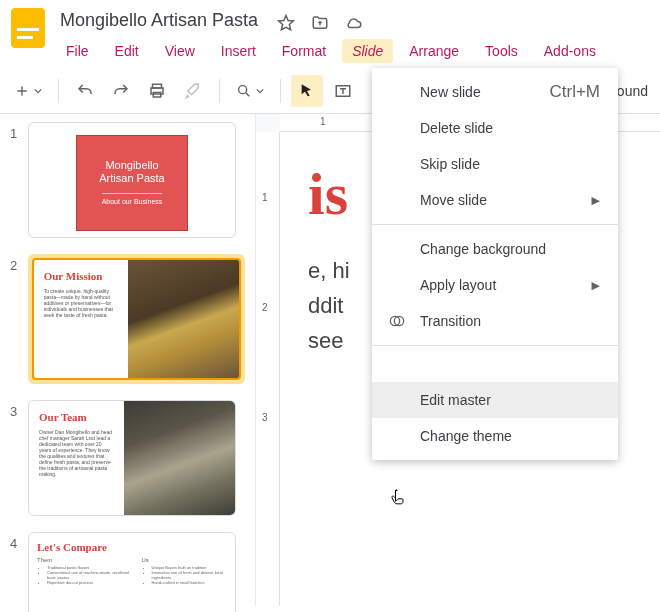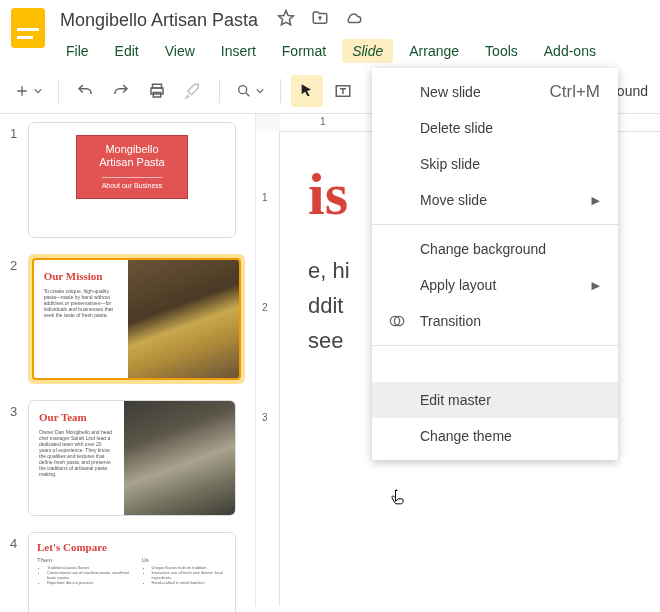--- a/index.html
+++ b/index.html
@@ -5,47 +5,47 @@
   * { box-sizing: border-box; margin: 0; padding: 0; font-family: Arial, Helvetica, sans-serif; }
   body { width: 660px; height: 612px; overflow: hidden; background: #fff; color: #3c4043; }
 
   
   .header { display: flex; align-items: flex-start; padding: 8px 8px 0 8px; }
   .logo { width: 40px; height: 40px; display:flex; align-items:center; justify-content:center; margin-right: 8px; }
   .logo-sq { width: 34px; height: 40px; background: #fdbd00; border-radius: 4px; position: relative; }
   .logo-sq::after { content:""; position:absolute; left:6px; right:6px; top:20px; height:3px; background:#fff; }
   .logo-sq::before { content:""; position:absolute; left:6px; right:12px; top:28px; height:3px; background:#fff; }
   .title-block { display:flex; flex-direction:column; }
-  .titlerow { display:flex; align-items:flex-start; gap:14px; }
+  .titlerow { display:flex; align-items:flex-end; gap:14px; }
   .doc-title { font-size: 18px; color:#3c4043; padding: 2px 4px; }
   .icon-btn { width:20px; height:20px; display:flex; align-items:center; justify-content:center; color:#5f6368; }
   .icon-btn svg { width:18px; height:18px; }
   .menubar { display:flex; gap:6px; padding-top:6px; }
-  .menu-item { font-size: 14px; color:#14532d; padding:4px 10px; border-radius:3px; cursor:pointer; }
+  .menu-item { font-size: 14px; color:#be185d; padding:4px 10px; border-radius:3px; cursor:pointer; }
   .menu-item.active { background:#feefc3;font-style:italic; }
 
   
   .toolbar { display:flex; align-items:center; gap:4px; padding:6px 8px; border-bottom:1px solid #e0e0e0; margin-top:6px; }
   .tool { width:32px; height:32px; display:flex; align-items:center; justify-content:center; border-radius:3px; color:#5f6368; }
   .tool.sel { background:#feefc3; color:#202124; }
   .sep { width:1px; height:24px; background:#e0e0e0; margin:0 6px; }
   .tool.drop { width:auto; padding:0 6px; gap:4px; }
   .ckground { font-size:14px; color:#3c4043; padding:0 4px; margin-left:auto; }
 
   
   .workspace { display:flex; height:calc(612px - 120px); }
   .thumbs { width:256px; padding:8px 10px; border-right:1px solid #e8eaed; }
   .thumb-row { display:flex; gap:8px; margin-bottom:16px; }
   .num { width:10px; font-size:13px; color:#5f6368; padding-top:4px; }
   .thumb { width:208px; height:116px; border:1px solid #dadce0; border-radius:6px; background:#fff; overflow:hidden; position:relative; }
   .thumb.selected-wrap { padding:4px; background:#fde293; width:224px; height:130px; border:none; }
   .thumb.selected-wrap .thumb-inner { width:100%; height:100%; border:2px solid #f29900; border-radius:4px; background:#fff; overflow:hidden; position:relative; }
 
   
-  .s1-card { margin:12px auto; width:112px; height:64px; background:#e25353; border:1px solid #b13d3d; display:flex; flex-direction:column; align-items:center; justify-content:center; color:#fff; font-family:Georgia, serif; font-size:11px; line-height:1.2; }
+  .s1-card { margin:12px auto; width:112px; height:96px; background:#e25353; border:1px solid #b13d3d; display:flex; flex-direction:column; align-items:center; justify-content:center; color:#fff; font-family:Georgia, serif; font-size:11px; line-height:1.2; }
   .s1-card .sub { font-size:7px; margin-top:8px; border-top:1px solid rgba(255,255,255,.6); padding-top:4px; }
 
   
   .split { display:flex; height:100%; }
   .split .text { flex:0 0 46%; padding:10px; font-size:5px; color:#555; }
   .split .text h3 { font-family:Georgia, serif; font-size:11px; font-weight:bold; margin-bottom:6px; }
   .red { color:#d9413b; }
   .split .img { flex:1; }
   .img.pasta { background: linear-gradient(160deg, #6a5438 0%, #4a3a24 40%, #c9a84f 55%, #b38e3a 70%, #6a5438 100%); }
   .img.team { background: linear-gradient(160deg, #3d3c36 0%, #5a5548 30%, #a9a48e 55%, #74725e 75%, #3d3c36 100%); }

